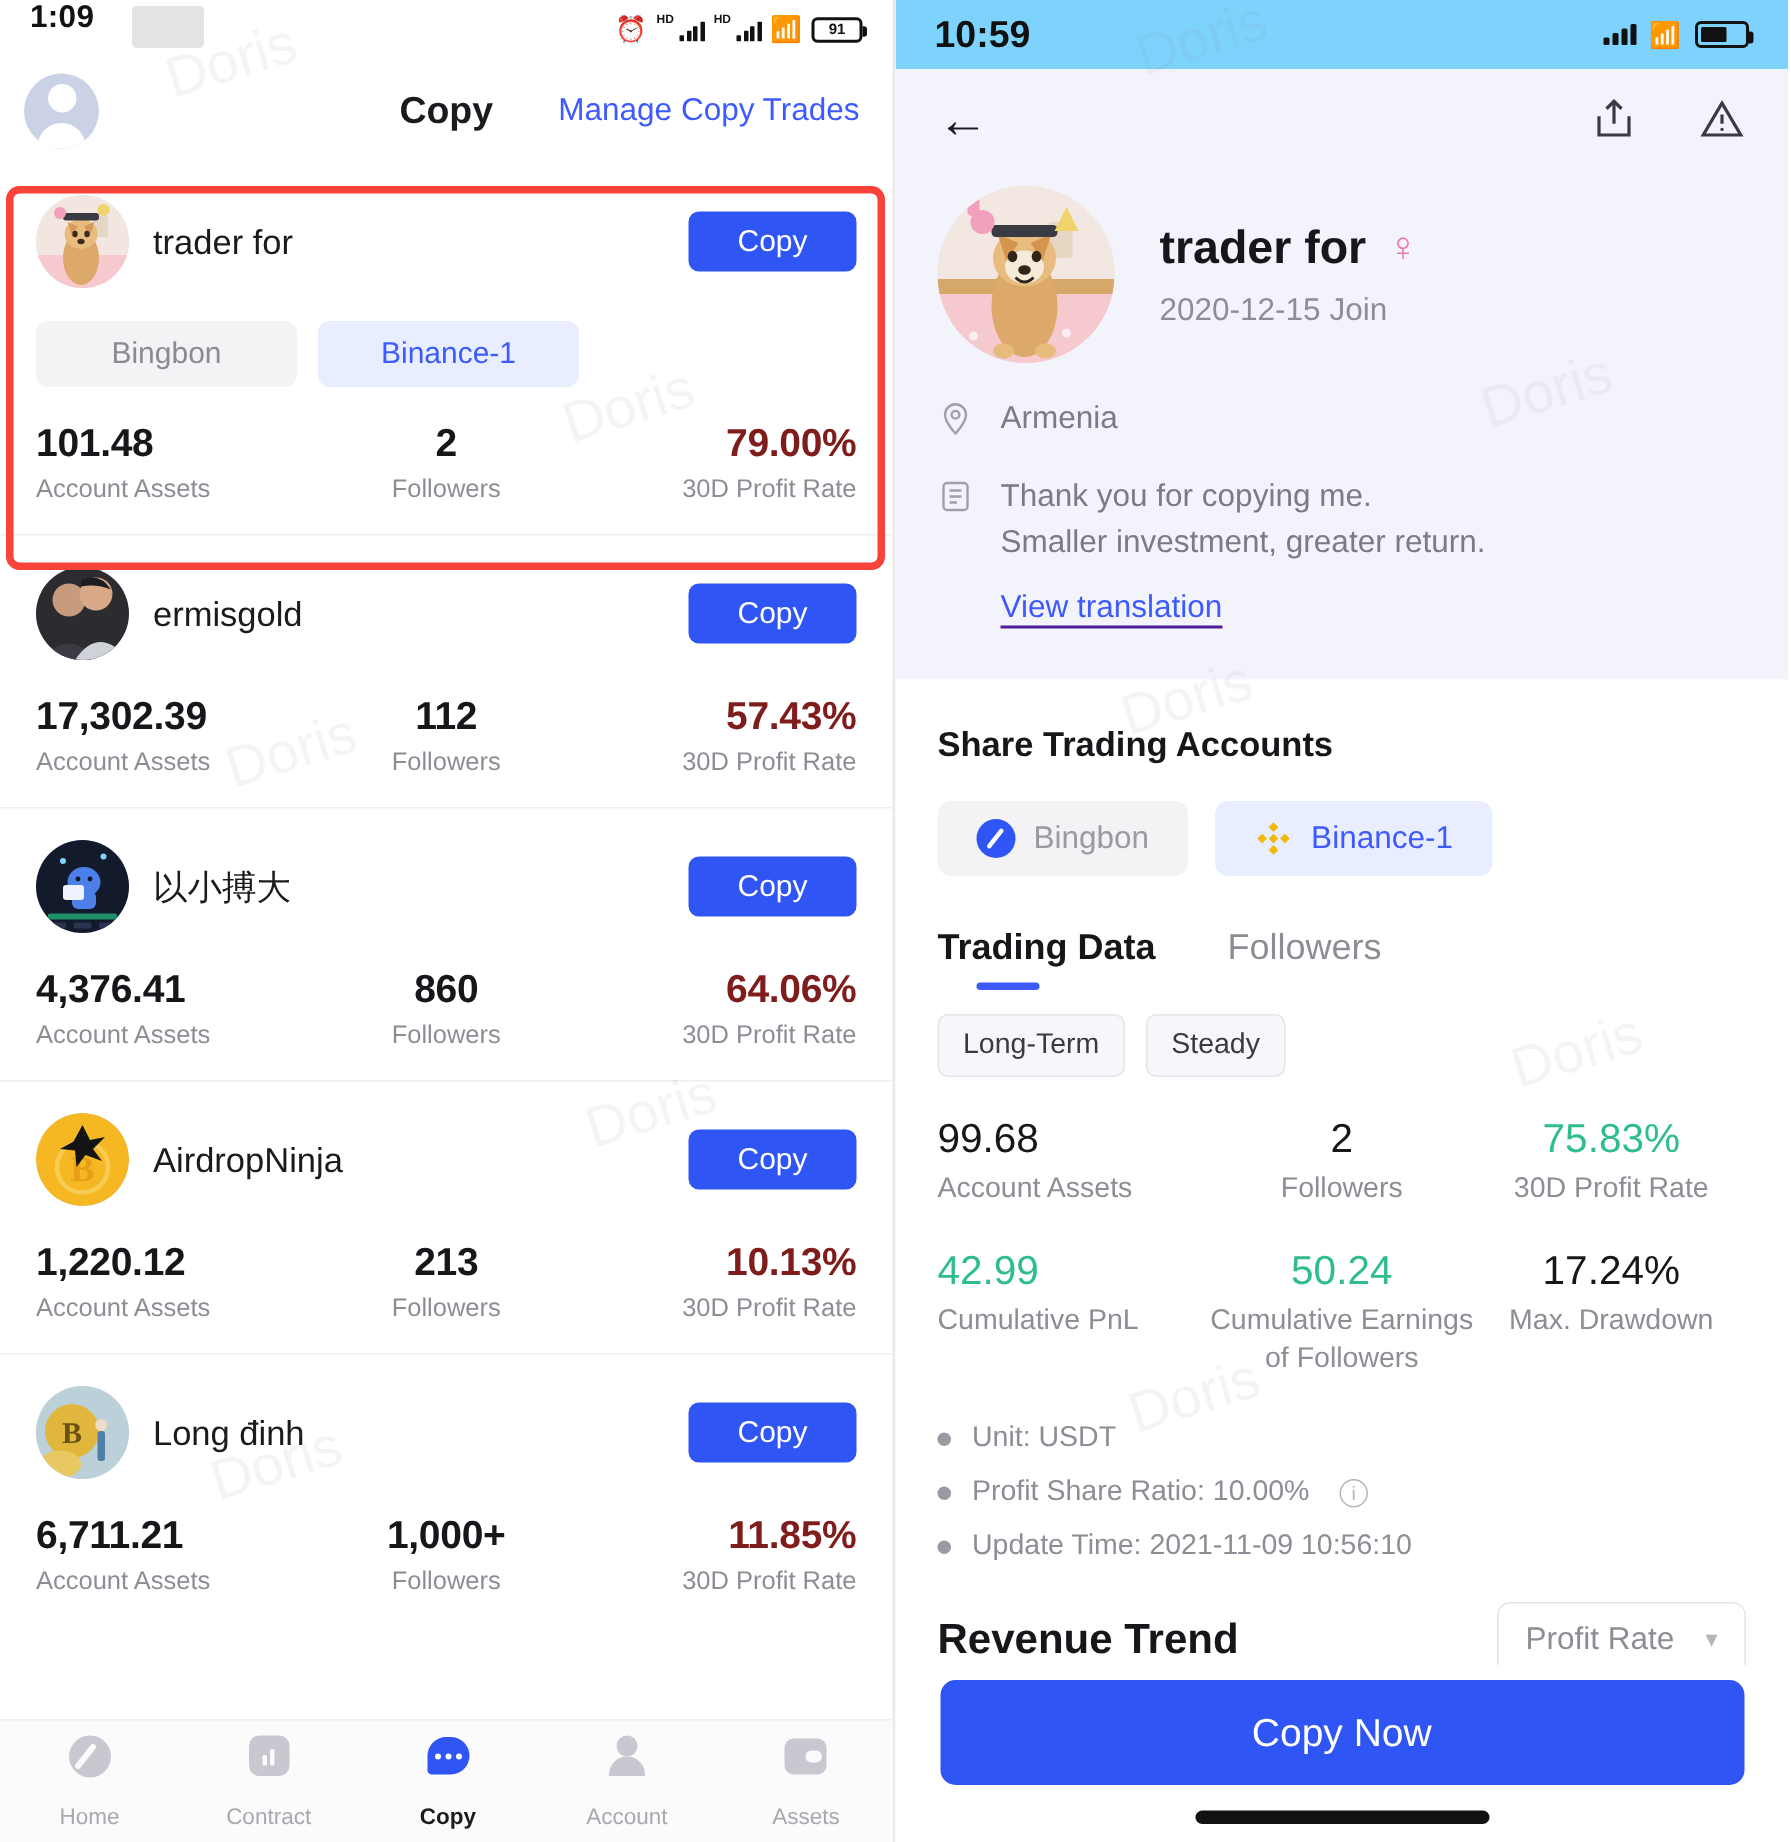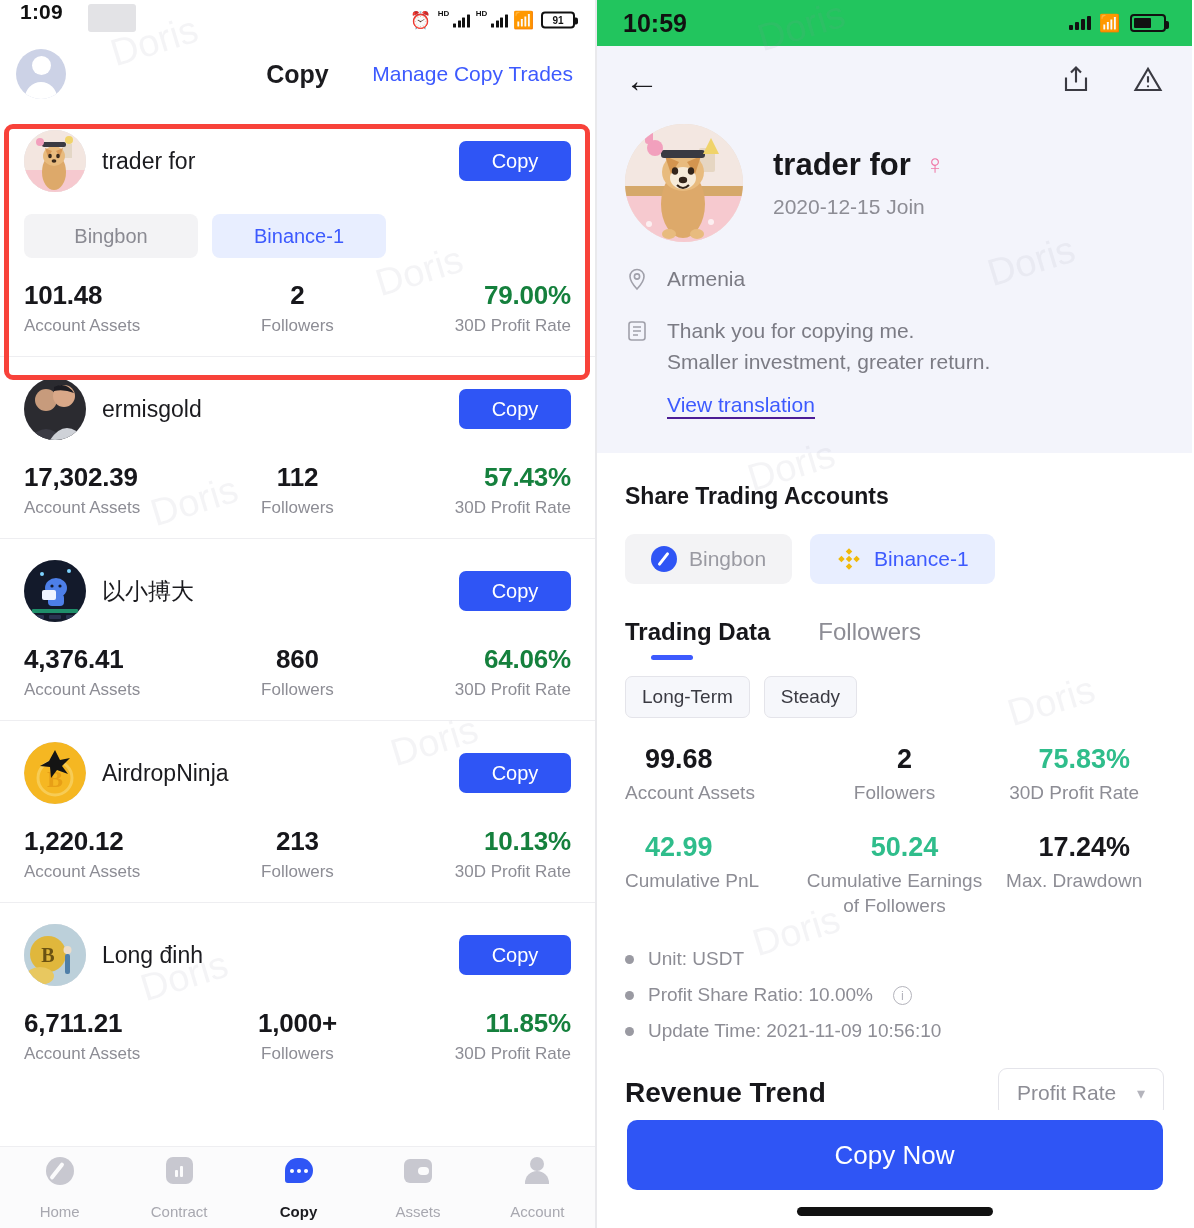--- a/index.html
+++ b/index.html
@@ -90,21 +90,21 @@
     height: 44px; border-radius: 8px; display: flex; align-items: center;
     justify-content: center; font-size: 20px; padding: 0 30px;
   }
   .chip.off { background: #f3f3f5; color: #8a8a92; min-width: 174px; }
   .chip.on  { background: #e8eeff; color: #3d5afe; min-width: 174px; }
   .stats { display: flex; margin-top: 22px; }
   .stat { flex: 1; }
   .stat.c { text-align: center; }
   .stat.r { text-align: right; }
   .stat-val { font-size: 26px; font-weight: 700; color: #17171b; letter-spacing: -.2px; }
-  .stat-val.green { color: #15803d; }
+  .stat-val.green { color: #7f1d1d; }
   .stat-lbl { font-size: 17px; color: #8d8d95; margin-top: 5px; }
 
   .tabbar {
     position: absolute; left: 0; bottom: 0; width: 597px; height: 82px;
     background: #fbfbfc; border-top: 1px solid #eeeef1;
     display: flex; align-items: center;
   }
   .tabitem { flex: 1; display: flex; flex-direction: column; align-items: center; gap: 17px; }
   .tabicon { width: 30px; height: 30px; display: flex; align-items: center; justify-content: center; }
   .tablbl { font-size: 15px; color: #a8a8b0; }
@@ -120,21 +120,21 @@
   .ti-assets:after { content:""; position:absolute; right:3px; top:8px; width:11px; height:8px; border-radius:4px; background:#fbfbfc;}
   .ti-account { width: 26px; height: 27px; position: relative; }
   .ti-account:before { content:""; position:absolute; left:6px; top:0; width:14px; height:14px; border-radius:50%; background:#c8c8d0;}
   .ti-account:after { content:""; position:absolute; left:1px; bottom:0; width:24px; height:13px; border-radius:12px 12px 0 0; background:#c8c8d0;}
 
   
   .right-phone {
     position: relative; width: 595px; height: 1228px;
     background: #ffffff; overflow: hidden;
   }
-  .r-statusbar { height: 46px; display:flex; align-items:center; padding: 0 26px; position: relative; background:#22c55e;}
+  .r-statusbar { height: 46px; display:flex; align-items:center; padding: 0 26px; position: relative; background:#7dd3fc;}
   .r-time { font-size: 25px; font-weight: 700; color: #111; }
   .r-sbright { position:absolute; right: 26px; top:50%; transform: translateY(-50%); display:flex; align-items:center; gap:9px;}
   .dots { display:inline-flex; align-items:flex-end; gap:2px; height:14px;}
   .dots i { width:4px; background:#111; display:block; border-radius:1px;}
   .dots i:nth-child(1){height:5px;} .dots i:nth-child(2){height:8px;}
   .dots i:nth-child(3){height:11px;} .dots i:nth-child(4){height:14px;}
   .r-batt { width:36px; height:18px; border:2px solid #111; border-radius:4px; padding:2px; position:relative;}
   .r-batt span { display:block; height:100%; width:62%; background:#111; border-radius:1px;}
   .r-batt:after { content:""; position:absolute; right:-5px; top:5px; width:3px; height:8px; background:#111; border-radius:0 2px 2px 0;}
 
@@ -170,21 +170,21 @@
   .dtab.active { color:#17171b; font-weight:700;}
   .dtab.active:after { content:""; position:absolute; left: 26px; bottom:0; width:42px; height:5px; background:#3d5afe; border-radius:3px;}
   .tagrow { display:flex; gap:14px; margin-top: 16px;}
   .tag { border:1px solid #e4e4ea; background:#f6f7fb; border-radius:7px; padding: 9px 16px; font-size:19px; color:#3a3a42;}
 
   .dstats { margin-top: 26px;}
   .dstat-row { display:flex; }
   .dstat { flex:1;}
   .dstat.c { text-align:center;}
   .dstat.r { text-align:center;}
-  .dstat-val { font-size: 27px; font-weight:700; color:#17171b;margin-left:20px;}
+  .dstat-val { font-size: 27px; font-weight:400; color:#17171b;}
   .dstat-val.green { color:#2fbd8b;}
   .dstat-lbl { font-size: 19px; color:#8d8d95; margin-top:6px; line-height:1.3;}
   .dstat-row.two { margin-top: 26px;}
 
   .bullets { margin-top: 30px;}
   .bullet { display:flex; align-items:center; gap:14px; margin-bottom: 14px; font-size:19px; color:#8d8d95;}
   .bullet .dot { width:9px; height:9px; border-radius:50%; background:#9a9aa2; flex:none;}
   .info-i { width:19px; height:19px; border:1.5px solid #b4b4bc; border-radius:50%; display:inline-flex;
             align-items:center; justify-content:center; font-size:13px; color:#b4b4bc; margin-left:6px;}
 
@@ -452,29 +452,29 @@
             <span class="ti-copy">
               <i></i>
               <i></i>
               <i></i>
             </span>
           </div>
         <div class="tablbl">Copy</div>
       </div>
       <div class="tabitem">
         <div class="tabicon">
-            <span class="ti-assets"></span>
-          </div>
-        <div class="tablbl">Assets</div>
+            <span class="ti-account"></span>
+          </div>
+        <div class="tablbl">Account</div>
       </div>
       <div class="tabitem">
         <div class="tabicon">
-            <span class="ti-account"></span>
-          </div>
-        <div class="tablbl">Account</div>
+            <span class="ti-assets"></span>
+          </div>
+        <div class="tablbl">Assets</div>
       </div>
     </div>
   </div>
 
   <div class="right-phone">
 
     <div class="r-statusbar">
       <div class="r-time">10:59</div>
       <div class="r-sbright">
         <span class="dots">

